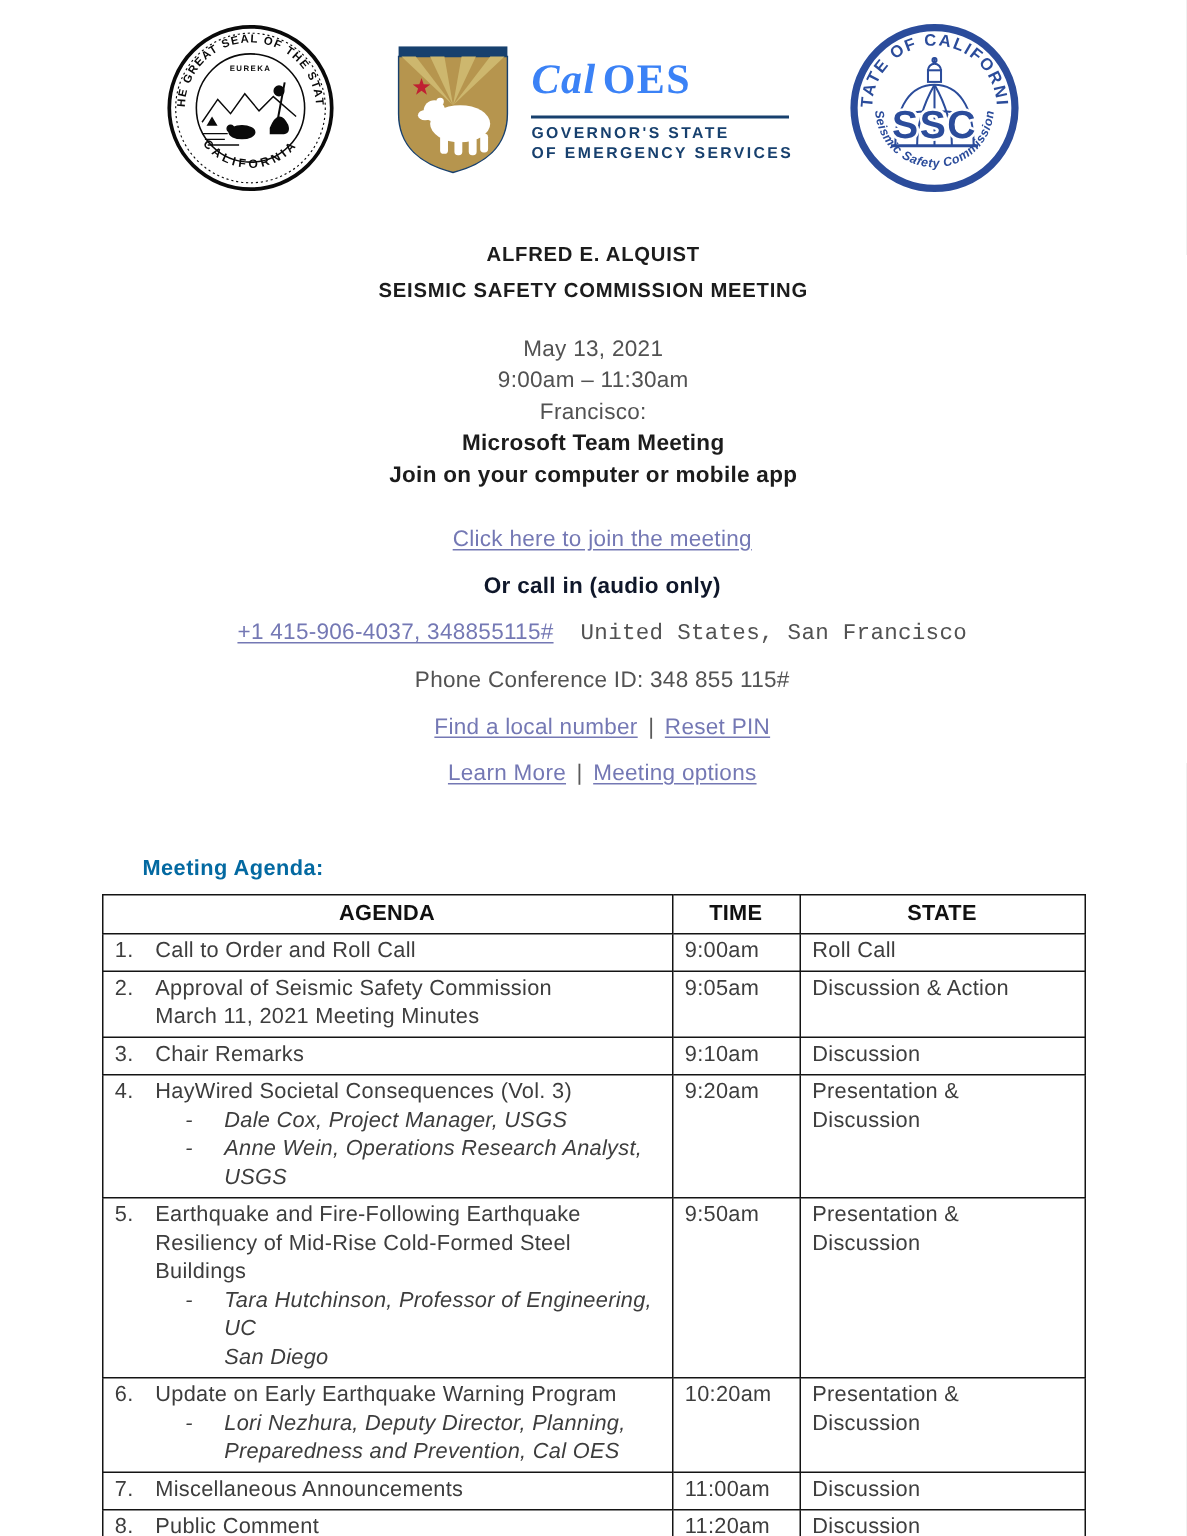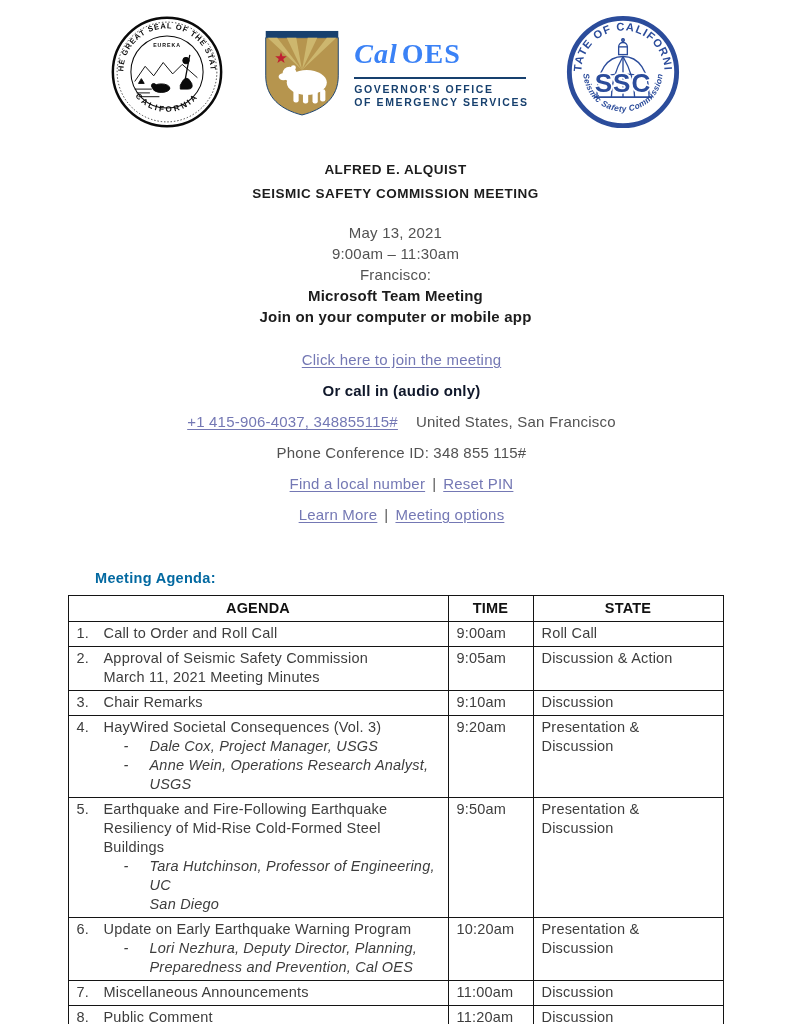--- a/index.html
+++ b/index.html
@@ -25,21 +25,21 @@
   .info { margin-top:16px; text-align:center; font-size:15px; line-height:21px; color:#525252; letter-spacing:.2px; }
   .info .strong { font-weight:bold; color:#1c1c1c; }
 
   
   .linkblock { text-align:center; font-size:15px; color:#525252; letter-spacing:.2px; }
   .linkblock .row { margin-top:13px; line-height:18px;padding-left:12px; }
   .linkblock .row.first { margin-top:24px; }
   a.doclink { color:#7478b4; text-decoration:underline; text-underline-offset:2px; cursor:pointer; }
   .bold-line { font-weight:bold; color:#0f172a; }
   .sep { color:#5a5a5a; margin:0 7px; }
-  .phone-loc { margin-left:18px; color:#525252; }
+  .phone-loc { margin-left:18px; color:#525252;font-family:Liberation Mono, monospace; }
 
   
   .agenda-heading { margin:46px 0 0 95px; font-weight:bold; font-size:14.5px; color:#0369a1; letter-spacing:.3px; }
   table.agenda { border-collapse:collapse; margin:9px auto 0 auto; width:655px; table-layout:fixed; font-size:14.5px; color:#3d3d3d; }
   table.agenda col.c1 { width:380px; }
   table.agenda col.c2 { width:85px; }
   table.agenda col.c3 { width:190px; }
   table.agenda th, table.agenda td { border:1.5px solid #141414; padding:2px 8px 3px 8px; vertical-align:top; line-height:19px; letter-spacing:.2px; }
   table.agenda th { font-weight:bold; color:#111; text-align:center; padding:3px 4px; }
   .agenda-entry { display:flex; }
@@ -107,21 +107,21 @@
           <rect x="35" y="67" width="5.5" height="13" rx="2.4"></rect>
           <rect x="45" y="68" width="5.5" height="13" rx="2.4"></rect>
           <rect x="55" y="68" width="5.5" height="13" rx="2.4"></rect>
           <rect x="63" y="66" width="5.5" height="13" rx="2.4"></rect>
         </g>
         <polygon fill="#C02032" points="22,27 23.5,31.4 28.1,31.5 24.4,34.3 25.8,38.7 22,36 18.2,38.7 19.6,34.3 15.9,31.5 20.5,31.4"></polygon>
       </svg>
       <div class="oes-text">
         <div class="oes-brand"><span class="oes-cal">Cal</span><span class="oes-oes">OES</span></div>
         <div class="oes-rule"></div>
-        <div class="oes-tag">GOVERNOR'S OFFICE</div>
+        <div class="oes-tag">GOVERNOR'S STATE</div>
         <div class="oes-tag">OF EMERGENCY SERVICES</div>
       </div>
     </div>
 
     <div class="logo-ssc">
       <svg width="116" height="116" viewBox="0 0 120 120">
         <defs>
           <path id="sscArcTop" d="M 17,60 A 43,43 0 0 1 103,60" fill="none"></path>
           <path id="sscArcBottom" d="M 19,60 A 41,41 0 0 0 101,60" fill="none"></path>
         </defs>

